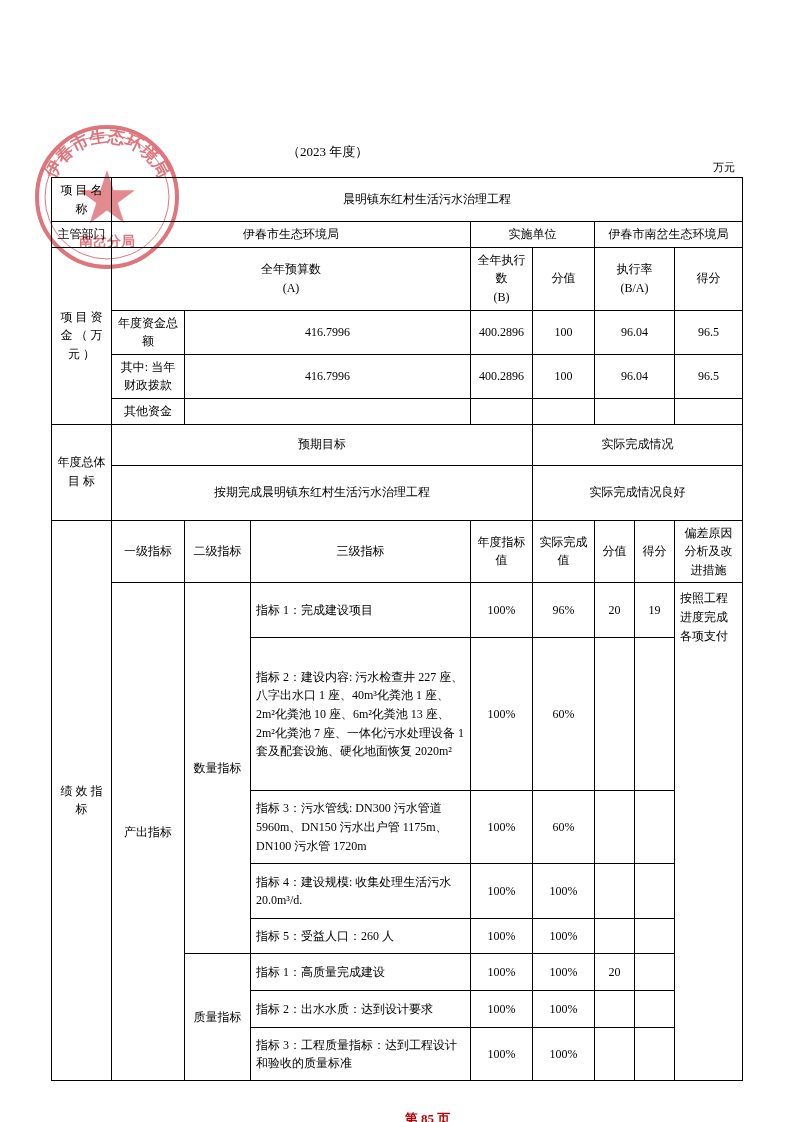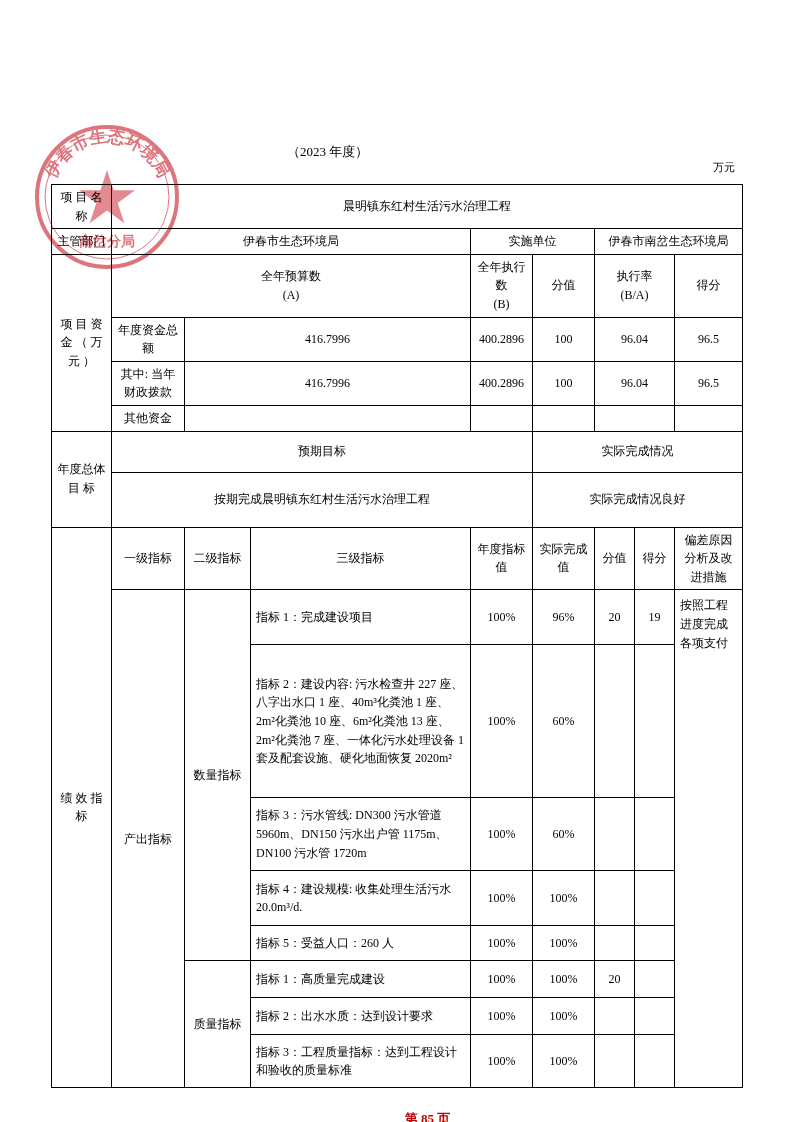--- a/index.html
+++ b/index.html
@@ -43,21 +43,21 @@
     text-align: center;
   }
   .subline .unit {
     position: absolute;
     right: 58px; top: 17px;
     font-size: 11px;
   }
   table.main {
     position: absolute;
     left: 51px;
-    top: 184px;
+    top: 177px;
     width: 691px;
     border-collapse: collapse;
     table-layout: fixed;
     border-radius: 11px;
   }
   table.main td {
     border: 1px solid #000;
     font-size: 12px;
     padding: 3px 5px;
     vertical-align: middle;

